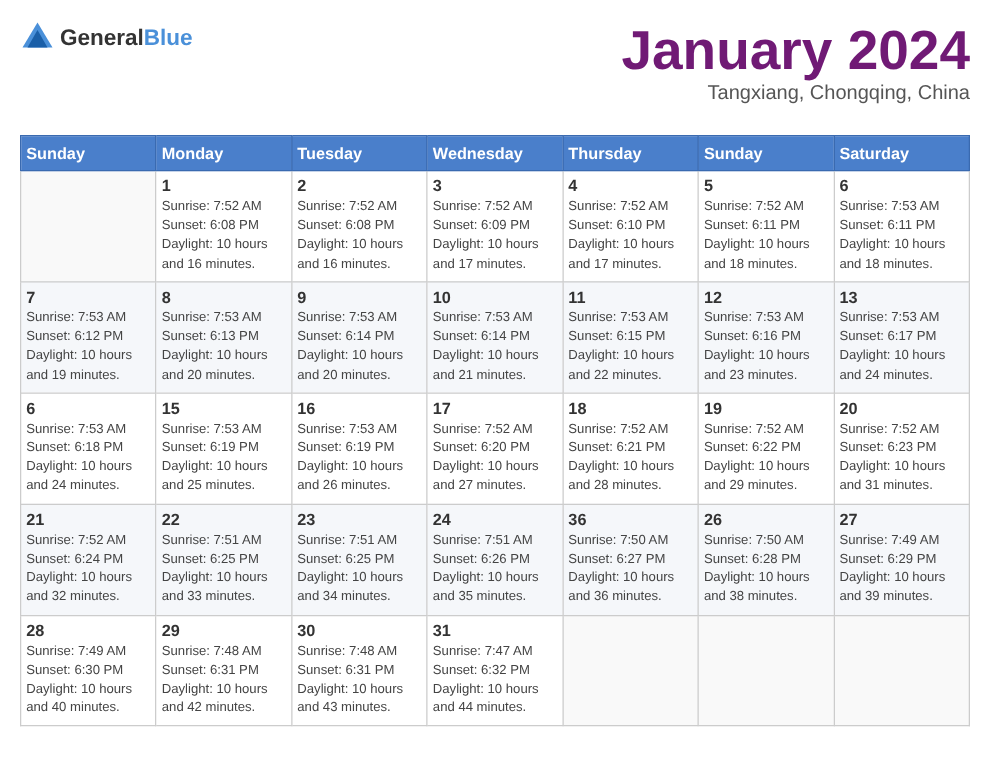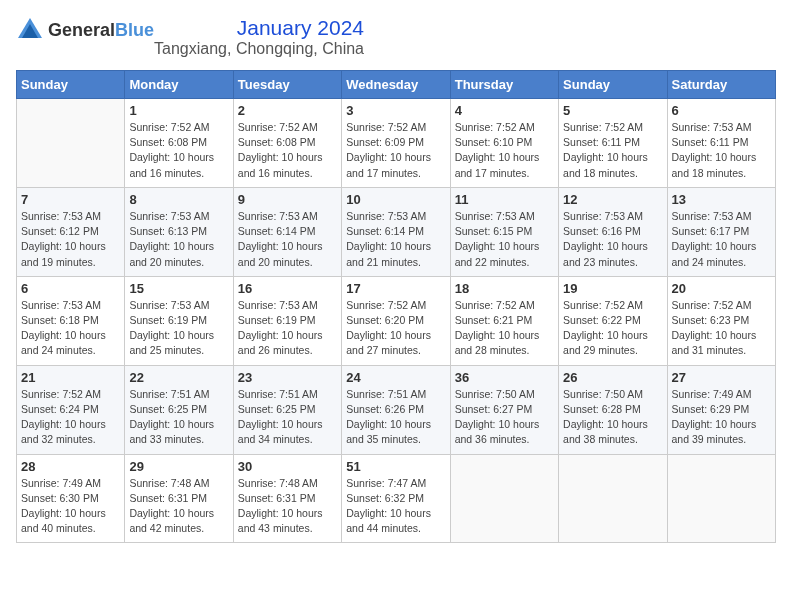--- a/index.html
+++ b/index.html
@@ -5,22 +5,23 @@
     * { margin: 0; padding: 0; box-sizing: border-box; }
     body {
       font-family: Arial, sans-serif;
       background: #fff;
       width: 792px;
       min-height: 612px;
       padding: 16px;
     }
     .header-area {
       display: flex;
+      justify-content: space-between;
       align-items: flex-start;
-      margin-bottom: 12px;
+      margin-bottom: 24px;
     }
     .logo {
       display: flex;
       align-items: center;
       gap: 4px;
     }
     .logo-text-general {
       font-size: 18px;
       font-weight: bold;
       color: #333;
@@ -31,23 +32,23 @@
       color: #4a90d9;
     }
     .logo-icon {
       width: 28px;
       height: 28px;
     }
     .title-area {
       text-align: right;
     }
     .calendar-title {
-      font-size: 21px;
-      font-weight: normal;
-      color: #1d4ed8;
+      font-size: 44px;
+      font-weight: bold;
+      color: #701a75;
     }
     .calendar-subtitle {
       font-size: 16px;
       color: #555;
     }
     table {
       width: 100%;
       border-collapse: collapse;
       table-layout: fixed;
       padding-left: 31px;
@@ -338,21 +339,21 @@
 and 42 minutes.</div>
         </td>
         <td>
           <span class="day-number">30</span>
           <div class="day-info" style="white-space: pre-line;">Sunrise: 7:48 AM
 Sunset: 6:31 PM
 Daylight: 10 hours
 and 43 minutes.</div>
         </td>
         <td>
-          <span class="day-number">51</span>
+          <span class="day-number">31</span>
           <div class="day-info" style="white-space: pre-line;">Sunrise: 7:47 AM
 Sunset: 6:32 PM
 Daylight: 10 hours
 and 44 minutes.</div>
         </td>
         <td class="empty"></td>
         <td class="empty"></td>
         <td class="empty"></td>
       </tr>
     </tbody>

